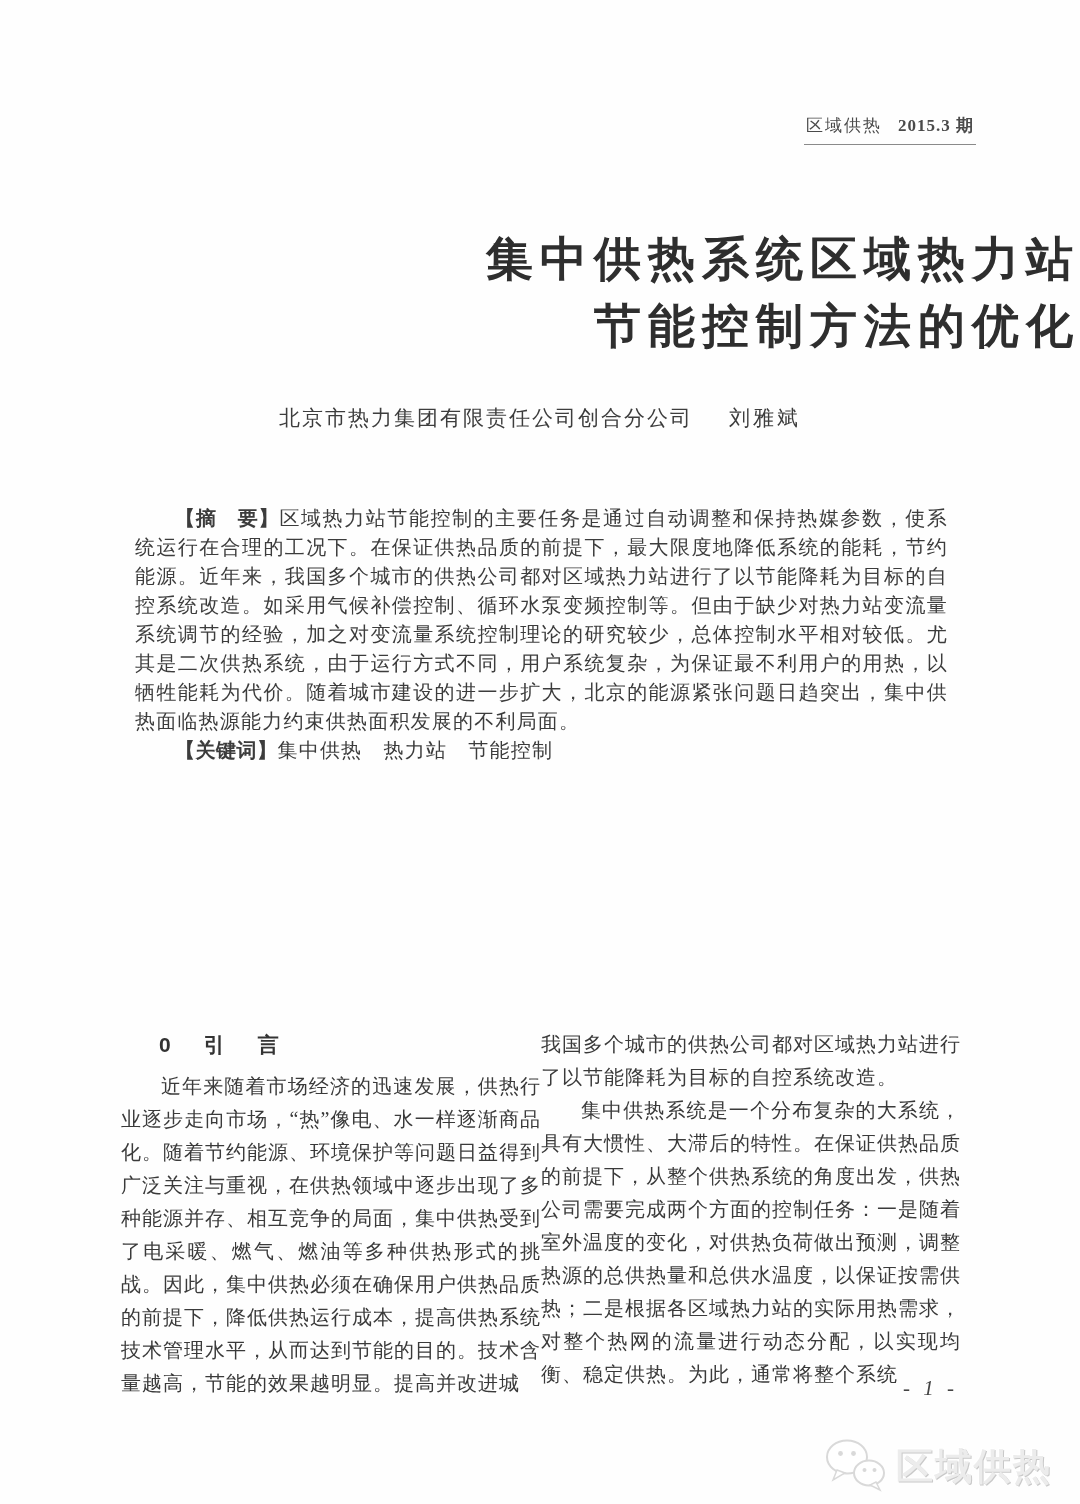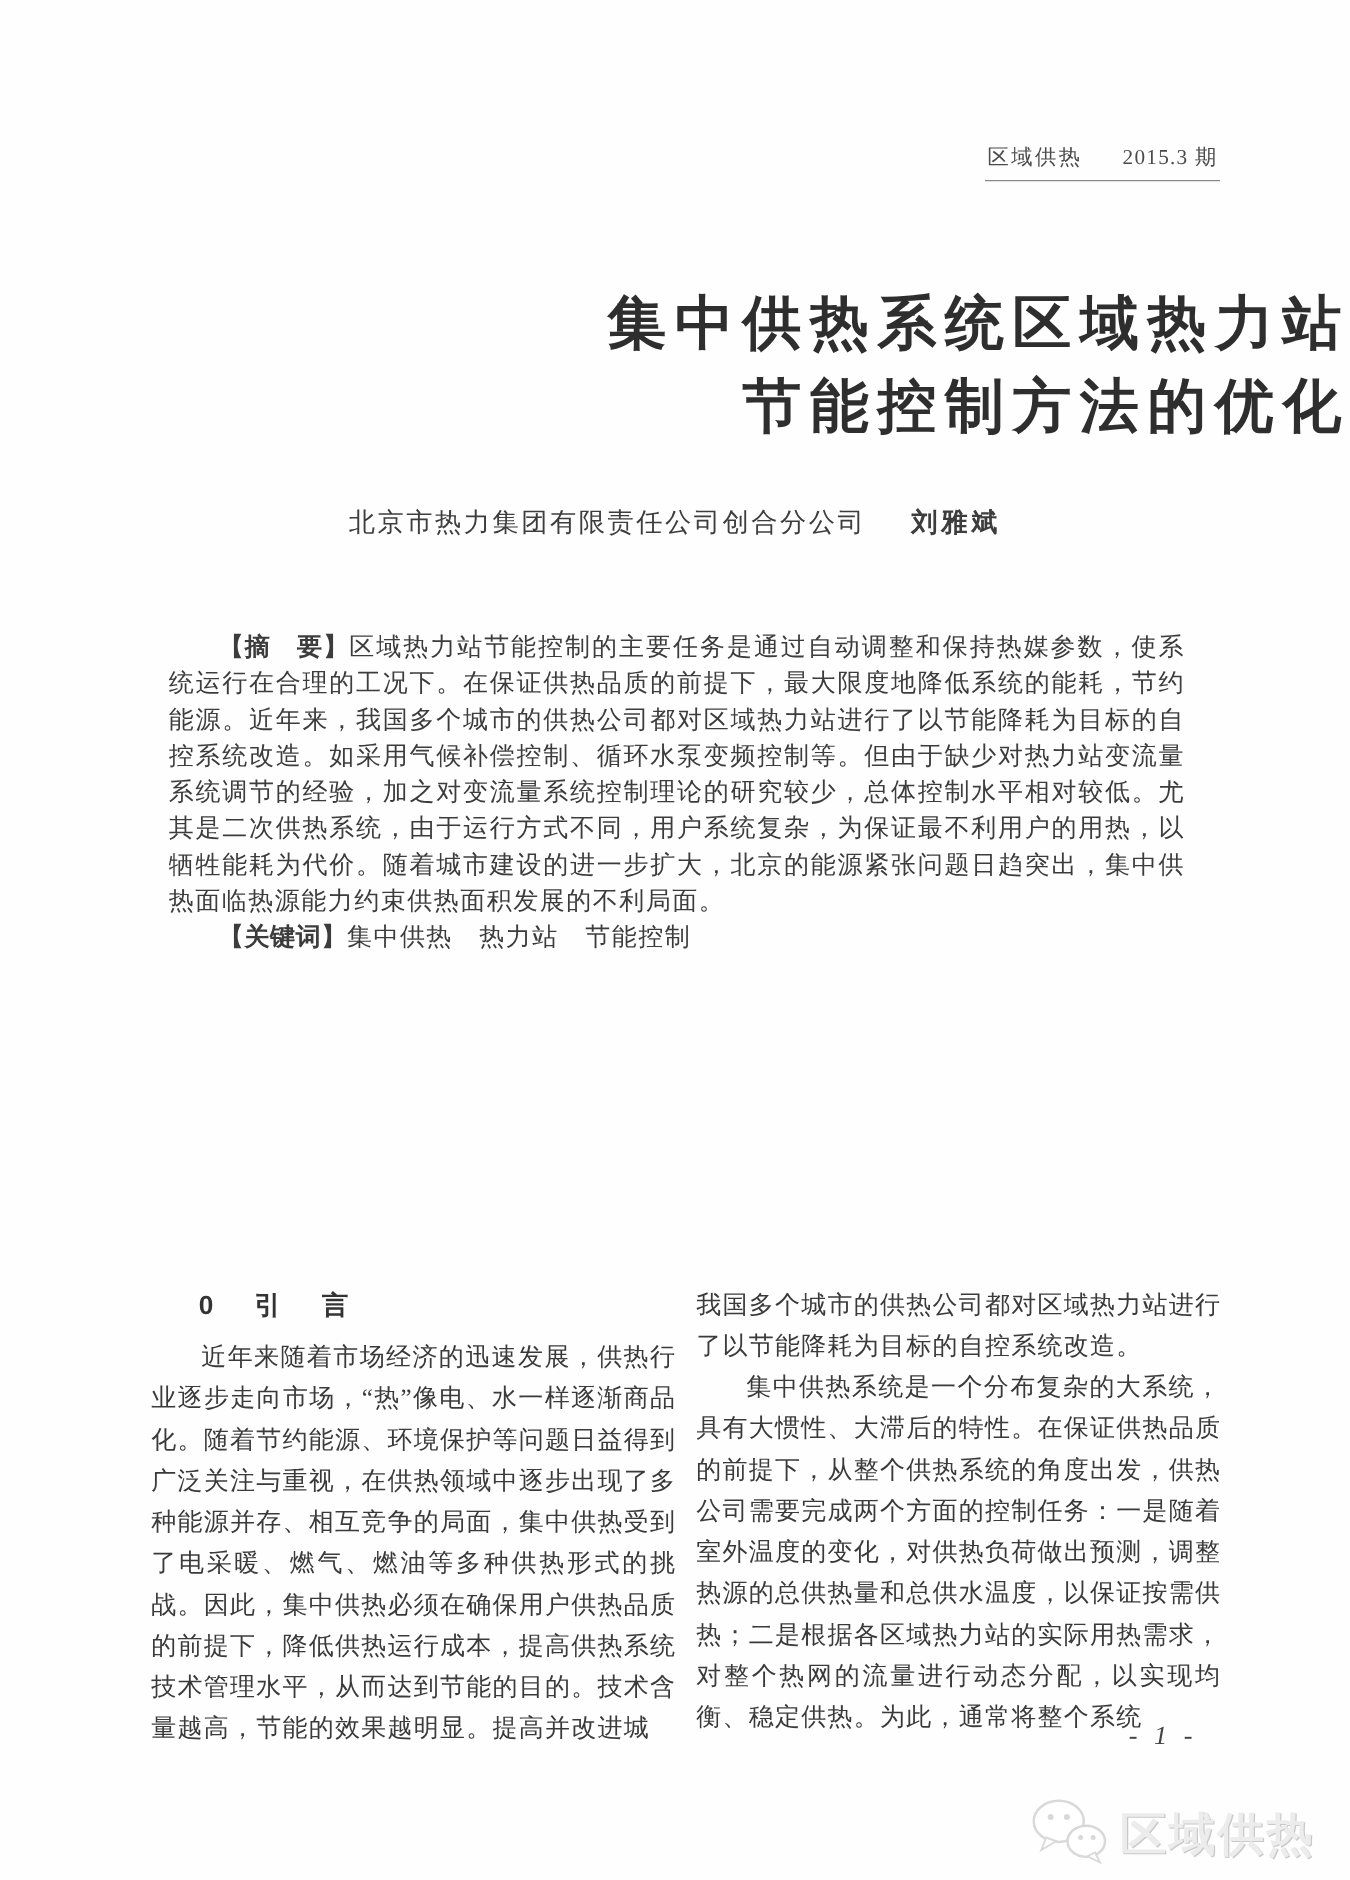--- a/index.html
+++ b/index.html
@@ -11,50 +11,50 @@
     font-family:"Liberation Serif","DejaVu Serif",serif;
     color:#3a3a3a;
     overflow:hidden;
   }
   
   .running-head{
     position:absolute;top:114px;right:104px;
     font-size:17px;letter-spacing:2px;color:#4a4a4a;
     border-bottom:1px solid #8a8a8a;padding:0 2px 7px 2px;
   }
-  .running-head .issue{margin-left:32px;letter-spacing:1px;}
+  .running-head .issue{margin-left:16px;letter-spacing:1px;font-weight:bold;}
   
   .title{
     position:absolute;top:226px;left:0;right:0;
     text-align:right;font-weight:bold;color:#2e2e2e;
     font-size:47px;line-height:67px;letter-spacing:7px;
   }
   
   .byline{
     position:absolute;top:404px;left:0;right:0;
     text-align:center;font-size:21px;color:#3d3d3d;letter-spacing:2px;
   }
-  .byline .author{font-weight:bold;margin-left:36px;letter-spacing:3px;}
+  .byline .author{font-weight:normal;margin-left:36px;letter-spacing:3px;}
   
   .abstract{
     position:absolute;top:504px;left:135px;width:813px;
     font-size:20px;line-height:29px;letter-spacing:1.2px;
     text-align:justify;color:#3c3c3c;
   }
   .abstract p{margin:0;text-indent:2em;word-break:break-all;}
   .blabel{
     font-weight:bold;
     font-family:"Liberation Sans","DejaVu Sans",sans-serif;
     letter-spacing:0.5px;
   }
   .abstract .keywords{margin-top:0;}
   
   .columns{
     position:absolute;top:1028px;left:121px;width:856px;
-    display:flex;gap:16px;
+    display:flex;
   }
   .col{
     width:420px;font-size:20px;line-height:33px;
     letter-spacing:1px;text-align:justify;color:#3a3a3a;
   }
   .col p{margin:0;word-break:break-all;}
   .col p.indent{text-indent:2em;}
   .sec-heading{
     font-family:"Liberation Sans","DejaVu Sans",sans-serif;
     font-weight:bold;font-size:21px;color:#333;

